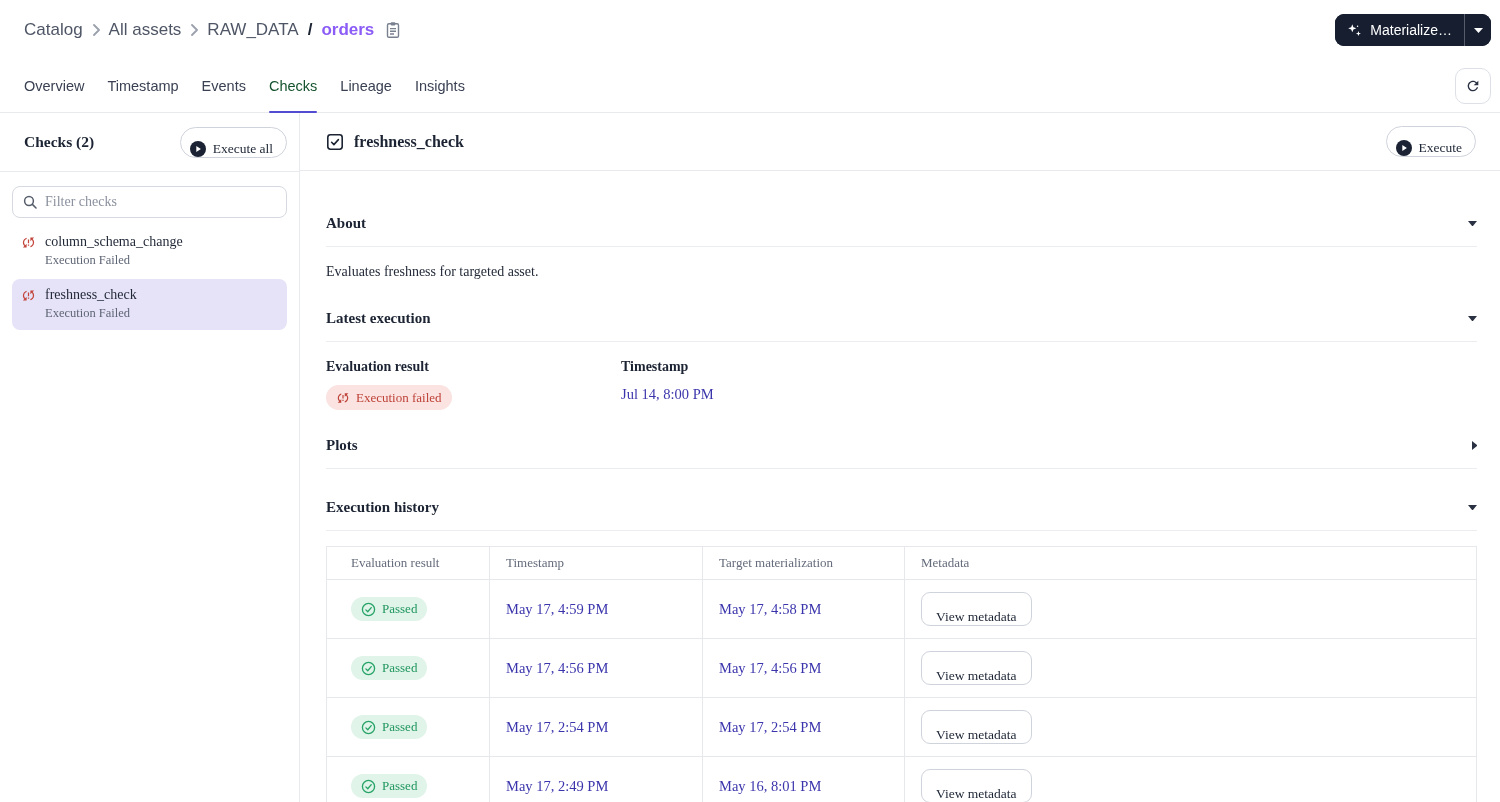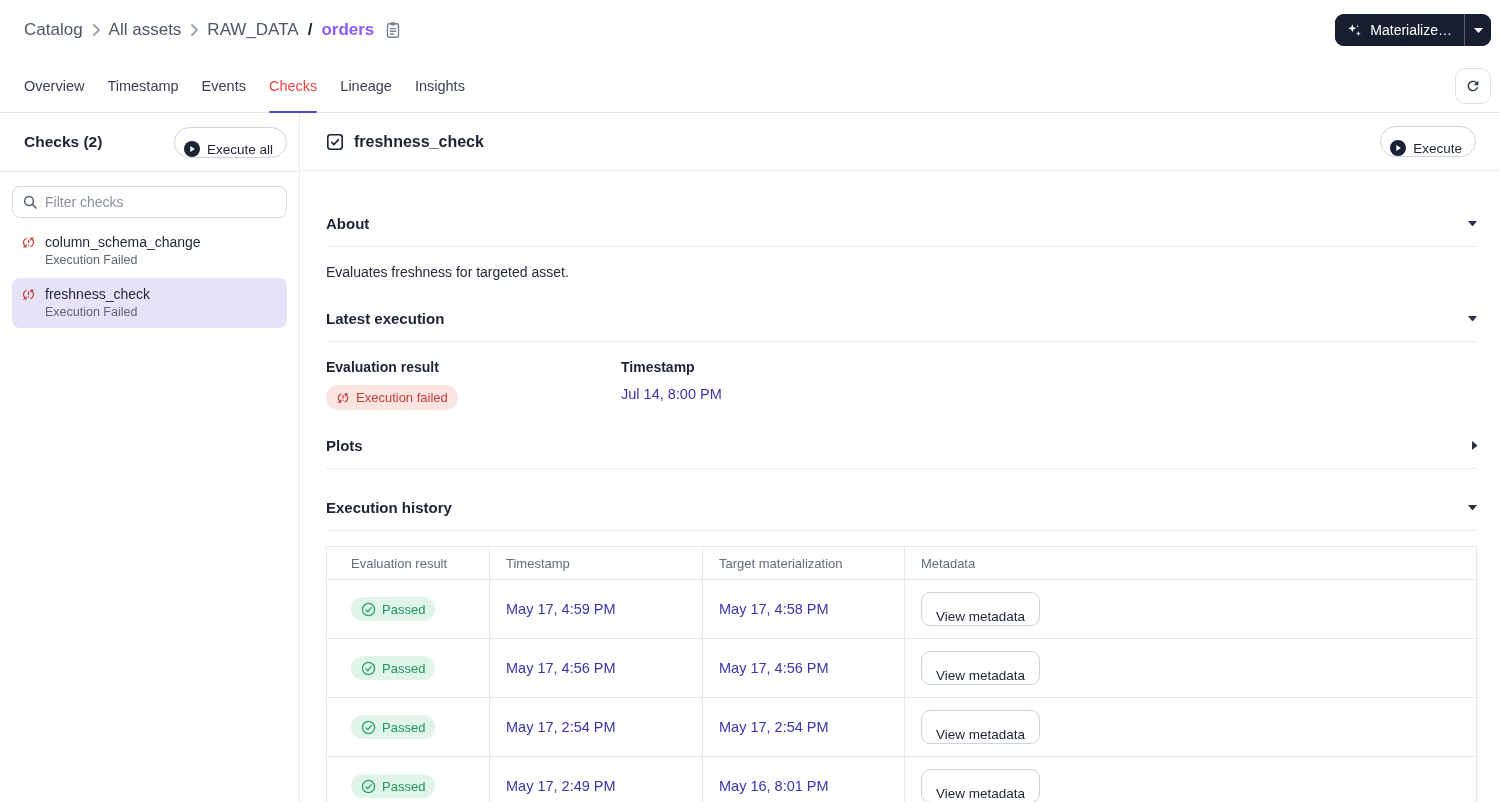--- a/index.html
+++ b/index.html
@@ -18,28 +18,28 @@
   .split-btn { margin-left:auto; display:flex; height:32px; border-radius:9px; overflow:hidden; background:#161E30; }
   .split-main { display:flex; align-items:center; gap:7px; padding:0 12px 0 11px; color:#fff; font-size:14px;
     background:#161E30; border:none; cursor:pointer; font-family:inherit; }
   .split-caret { width:27px; display:flex; align-items:center; justify-content:center;
     background:#161E30; border:none; border-left:1px solid rgba(255,255,255,.28); cursor:pointer; }
 
   
   .tabbar { height:53px; display:flex; align-items:center; padding:0 9px 0 24px; border-bottom:1px solid #E9EAEE; }
   .tab { position:relative; height:100%; display:flex; align-items:center; margin-right:23px;
     font-size:14.5px; font-weight:500; color:#3A4152; cursor:pointer; background:none; border:none; font-family:inherit; }
-  .tab.active { color:#ef4444; }
+  .tab.active { color:#14532d; }
   .tab.active::after { content:""; position:absolute; left:0; right:0; bottom:-1px; height:2px;
     background:#524CD1; border-radius:1px; }
   .icon-btn { margin-left:auto; width:36px; height:36px; border:1px solid #DDE0E6; border-radius:10px;
     background:#fff; display:flex; align-items:center; justify-content:center; cursor:pointer; }
 
   
-  .body { display:flex; height:689px; }
+  .body { display:flex; height:689px;font-family:Liberation Serif, serif; }
 
   
   .sidebar { width:300px; flex:none; border-right:1px solid #E9EAEE; }
   .sidebar-head { height:59px; display:flex; align-items:center; justify-content:space-between;
     padding:0 12px 0 24px; border-bottom:1px solid #E9EAEE; }
   .sidebar-title { font-size:15.5px; font-weight:700; }
   .btn-pill { display:inline-flex; align-items:flex-end; gap:7px; height:31px; padding:0 13px 0 9px;
     border:1px solid #CFD3DB; border-radius:16px; background:#fff; font-size:13.5px; font-weight:500;
     color:#1C2433; cursor:pointer; font-family:inherit; }
   .search-wrap { margin:14px 12px 8px; height:32px; border:1px solid #D6D9E0; border-radius:8px;

